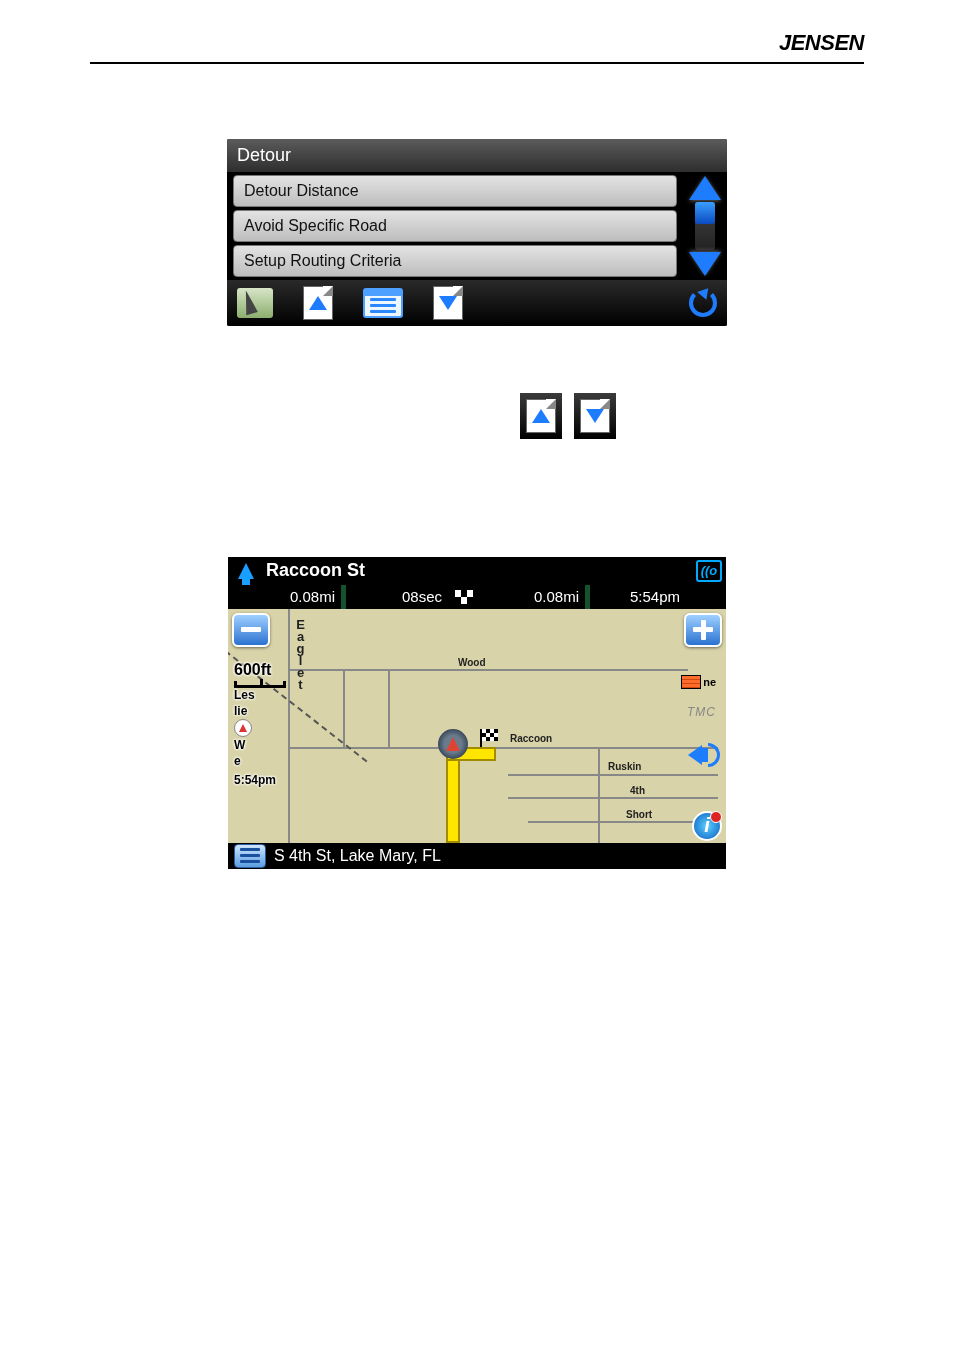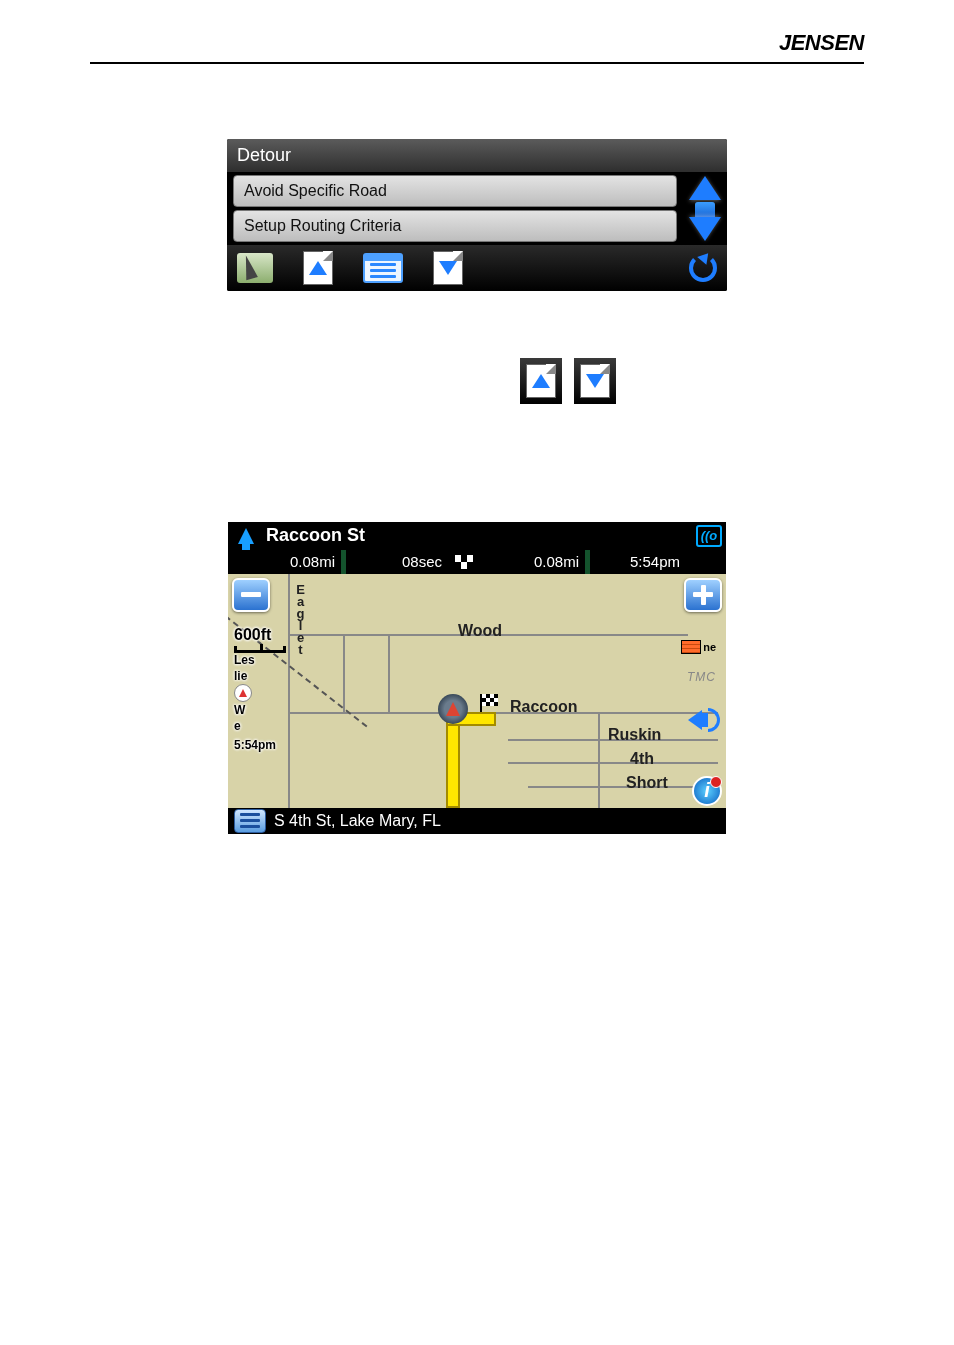--- a/index.html
+++ b/index.html
@@ -51,21 +51,21 @@
   .s2-road { font-weight: bold; font-size: 18px; flex: 1; }
   .s2-signal { width: 26px; height: 22px; border: 2px solid #0af; border-radius: 3px; display:flex; align-items:center; justify-content:center; color:#0af; font-style:italic; font-weight:bold; font-size:13px; }
   .s2-stats { display:flex; color:#fff; font-size:15px; height:24px; }
   .s2-stat { border-right: 5px solid #14532d; padding: 1px 6px; flex:0 0 auto; display:flex; align-items:center; justify-content:flex-end; }
   .s2-stat.w1{width:118px;} .s2-stat.w2{width:102px;border-right:none;} .s2-stat.w3{width:32px;border-right:none;justify-content:center;} .s2-stat.w4{width:110px;} .s2-stat.w5{width:96px;border-right:none;}
   .flag { width:18px; height:14px; background:#fff; position:relative; }
   .flag::before, .flag::after { content:""; position:absolute; background:#000; }
   .flag::before { width:6px; height:7px; top:0; left:6px; }
   .flag::after { width:6px; height:7px; top:7px; left:0; box-shadow: 12px 0 #000, 6px -7px #000; }
   .s2-map { position: relative; height: 234px; background: #d8d3a8; overflow:hidden; }
-  .mstreet { position:absolute; font-size:16px; color:#222; font-weight:bold; }
+  .mstreet { position:absolute; font-size:10px; color:#222; font-weight:bold; }
   .mroad-h { position:absolute; height:2px; background:#888; }
   .mroad-v { position:absolute; width:2px; background:#888; }
   .route { position:absolute; background: #ffe600; border: 2px solid #a38b00; }
   .cursor { position:absolute; left:210px; top:120px; width:30px; height:30px; border-radius:50%; background:radial-gradient(#6a7b8c 40%,#2b3a4a 80%); display:flex; align-items:center; justify-content:center; }
   .cursor .tri { width:0; height:0; border-left:7px solid transparent; border-right:7px solid transparent; border-bottom:14px solid #d43; }
   .s2-btn { position:absolute; width:38px; height:34px; border-radius:6px; border:2px solid #fff; background:linear-gradient(#9fd0ff,#2b72d0); display:flex; align-items:center; justify-content:center; box-shadow: 0 1px 3px rgba(0,0,0,0.5); }
   .s2-btn.minus { left:4px; top:4px; }
   .s2-btn.plus { right:4px; top:4px; }
   .s2-btn .bar { width:20px; height:5px; background:#fff; border-radius:1px; }
   .s2-btn .barv { width:5px; height:20px; background:#fff; border-radius:1px; position:absolute; }
@@ -103,20 +103,21 @@
     </div>
   </div>
 
   <div class="section-title" style="color:#fff;">Detour</div>
   <div class="body-text">The Detour function displays a list of options that allow you to modify your route once it has been planned.</div>
 
   <div class="shot1">
     <div class="s1-title">Detour</div>
     <div class="s1-body">
       <div class="s1-list">
+        <div class="s1-item">Detour Distance</div>
         <div class="s1-item">Avoid Specific Road</div>
         <div class="s1-item">Setup Routing Criteria</div>
       </div>
       <div class="s1-scroll">
         <div class="big-tri-up"></div>
         <div class="scroll-track">
           <div class="scroll-thumb"></div>
         </div>
         <div class="big-tri-down"></div>
       </div>

